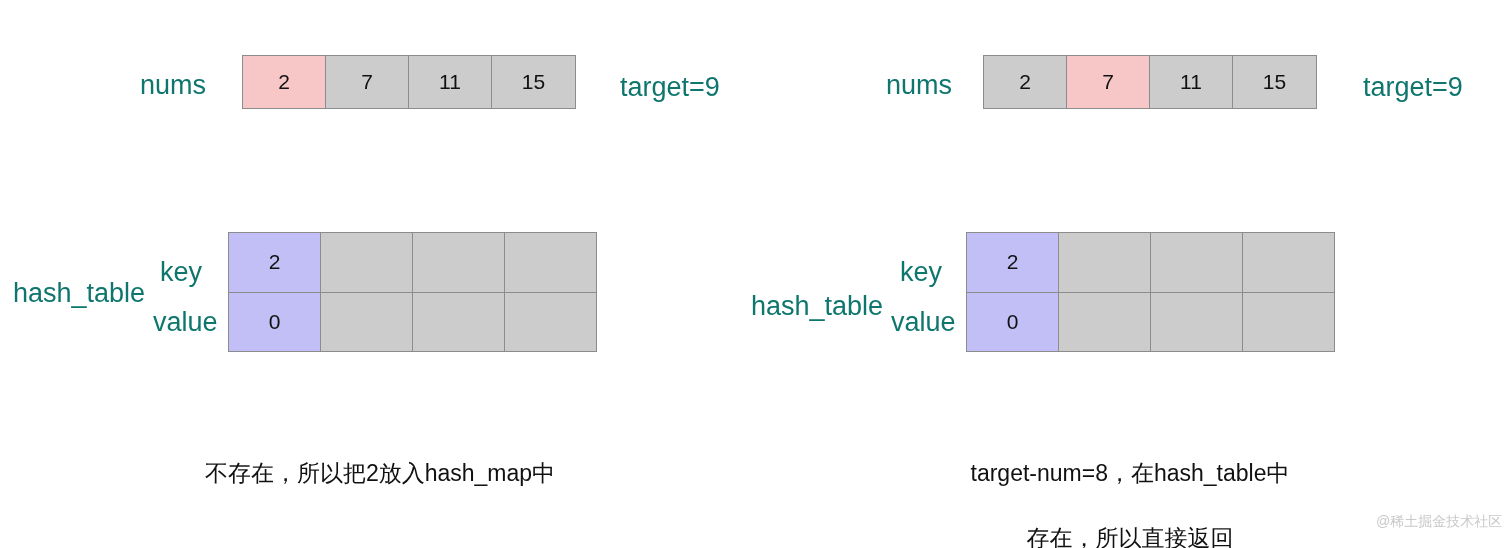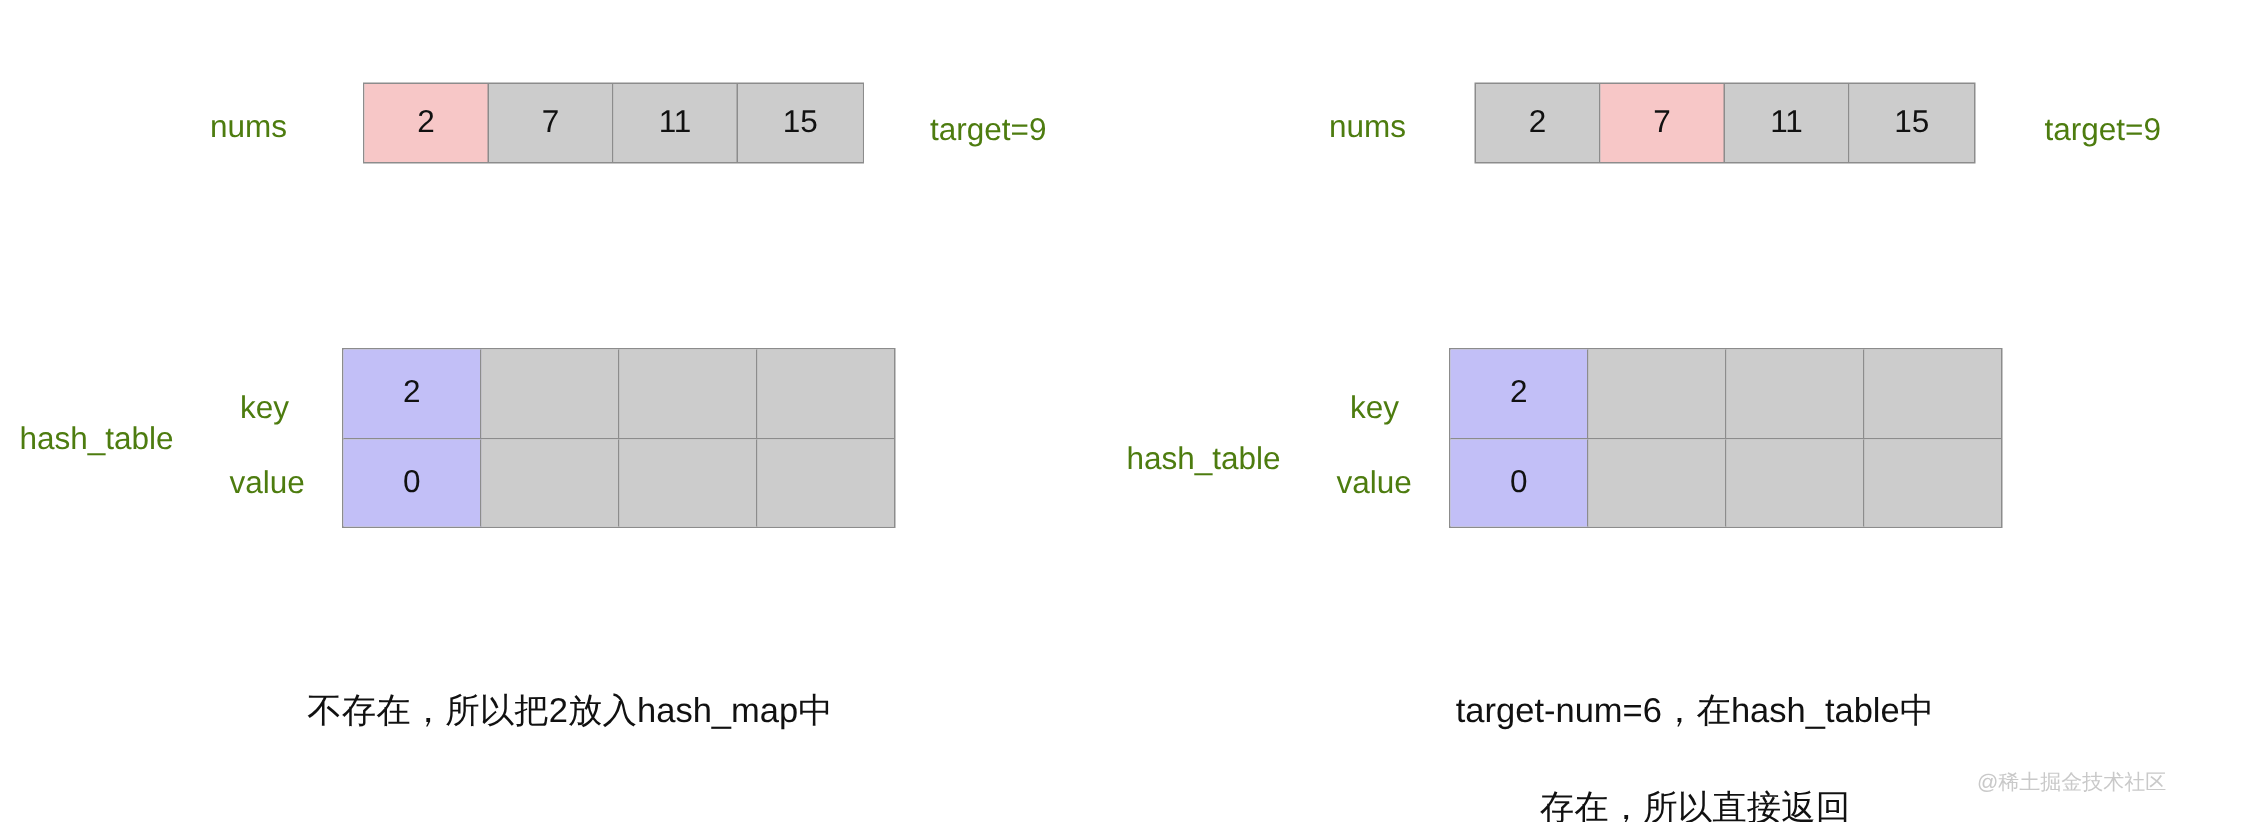--- a/index.html
+++ b/index.html
@@ -16,23 +16,23 @@
     position: relative;
     width: 1512px;
     height: 548px;
     background: #ffffff;
     overflow: hidden;
   }
 
   
   .lbl {
     position: absolute;
-    font-size: 21px;
+    font-size: 27px;
     line-height: 1;
-    color: #4d7c0f;
+    color: #0f766e;
     white-space: nowrap;
   }
   .lbl.mid { transform: translateY(-50%); }
 
   
   .nums-array {
     position: absolute;
     display: flex;
     border: 1.5px solid #8c8c8c;
     box-sizing: border-box;
@@ -166,19 +166,19 @@
     </div>
     <div class="row">
       <div class="cell hl">0</div>
       <div class="cell"></div>
       <div class="cell"></div>
       <div class="cell"></div>
     </div>
   </div>
 
   <div class="caption" style="left:870px; top:424px; width:520px;">
-    <div>target-num=6，在hash_table中</div>
+    <div>target-num=8，在hash_table中</div>
     <div>存在，所以直接返回</div>
   </div>
 
-  <div class="watermark" style="left:1318px; top:513px;">@稀土掘金技术社区</div>
+  <div class="watermark" style="left:1376px; top:513px;">@稀土掘金技术社区</div>
 
 </div>
 
 </body></html>

